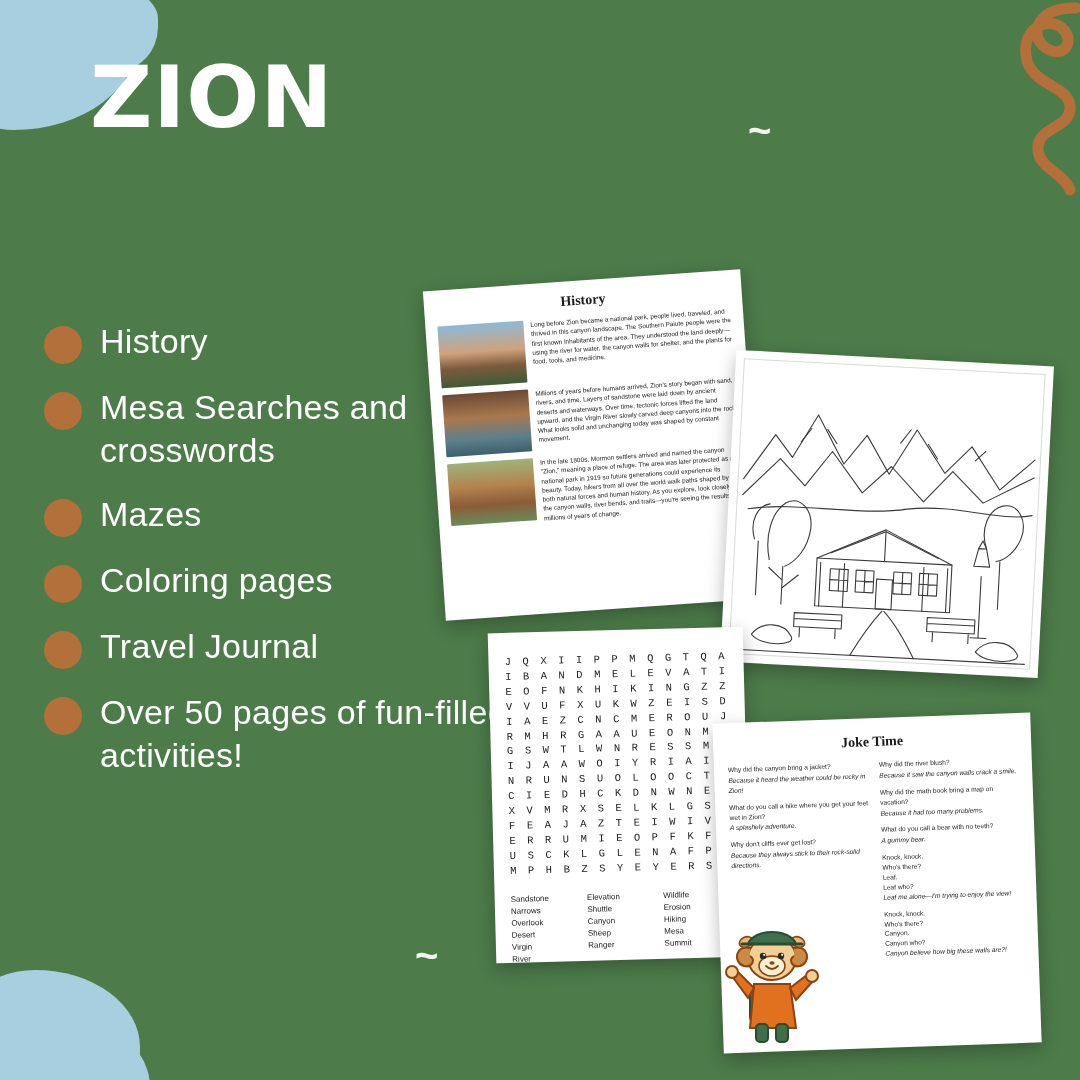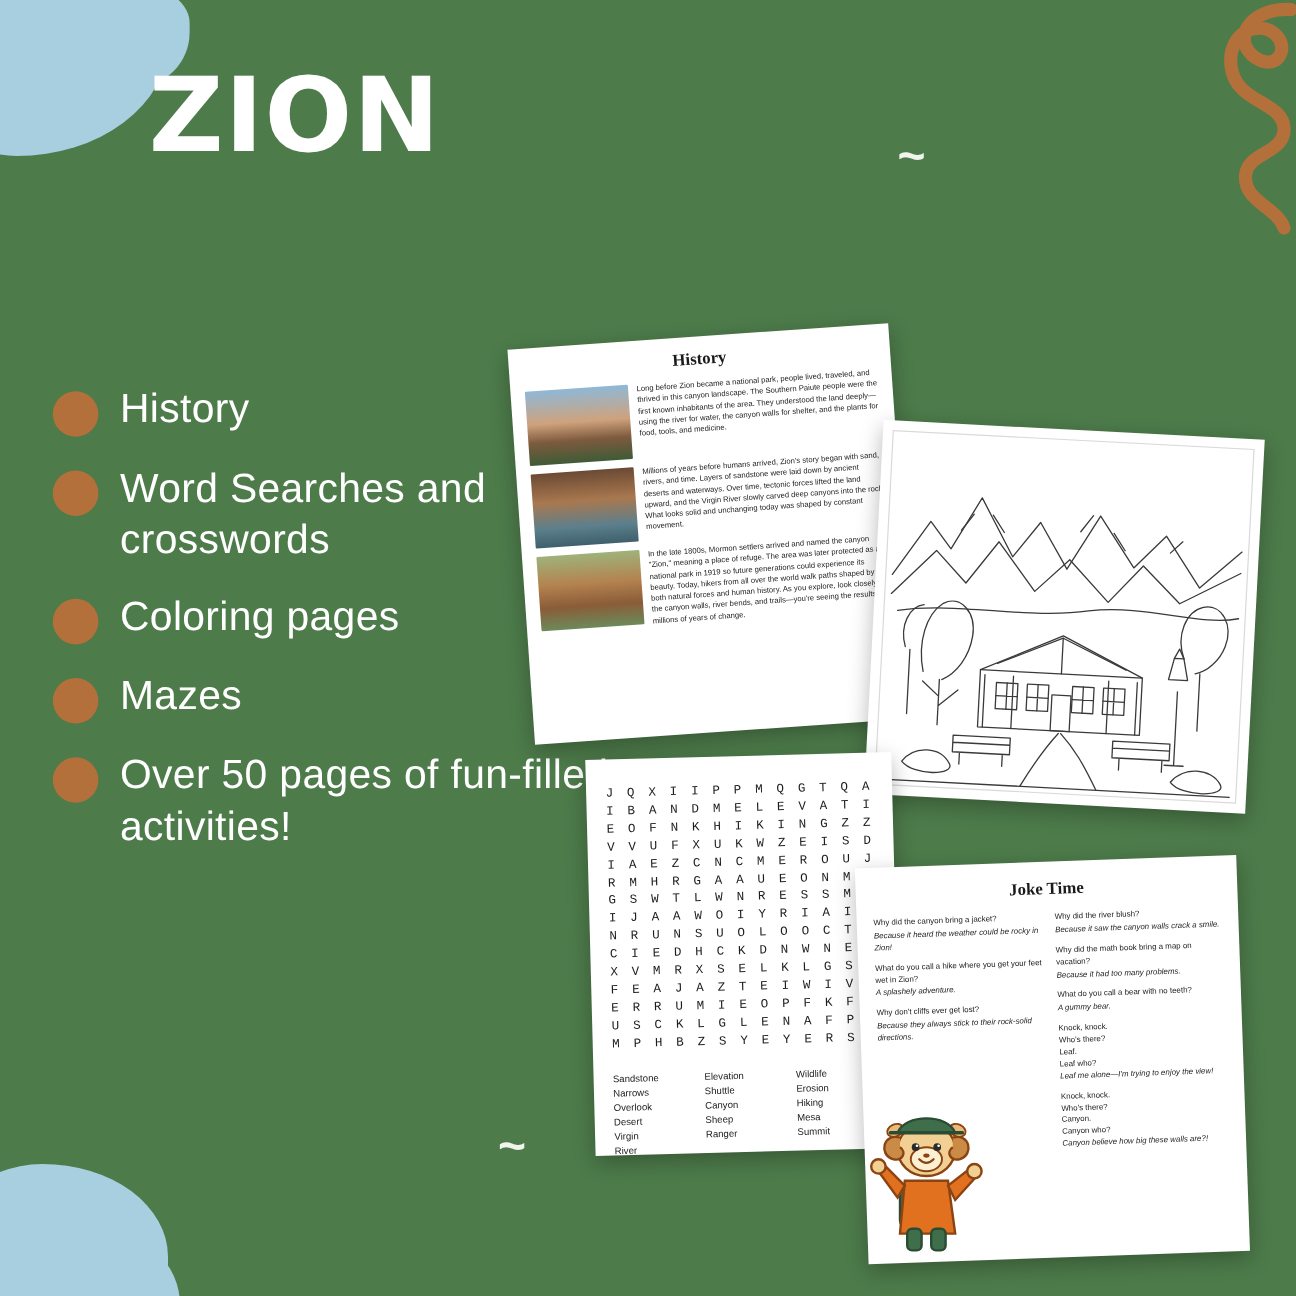--- a/index.html
+++ b/index.html
@@ -82,21 +82,21 @@
     left: 90px;
     top: 52px;
     width: 640px;
     color: #ffffff;
     font-family: "DejaVu Sans", sans-serif;
     font-weight: bold;
     font-size: 86px;
     line-height: 1.05;
     letter-spacing: 1px;
   }
-  .headline .line1 { display: block; margin-left: 34px; }
+  .headline .line1 { display: block; }
   .headline .line2 { display: block; }
 
   
   .bullets {
     position: absolute;
     left: 44px;
     top: 320px;
     width: 470px;
   }
   .bullet-row {
@@ -285,29 +285,33 @@
     <span class="line1">ZION</span>
   </div>
 
   <div class="bullets">
     <div class="bullet-row">
       <div class="bullet-dot"></div>
       <div class="bullet-text">History</div>
     </div>
     <div class="bullet-row">
       <div class="bullet-dot"></div>
-      <div class="bullet-text">Word Searches and crosswords</div>
+      <div class="bullet-text">Mesa Searches and crosswords</div>
+    </div>
+    <div class="bullet-row">
+      <div class="bullet-dot"></div>
+      <div class="bullet-text">Mazes</div>
     </div>
     <div class="bullet-row">
       <div class="bullet-dot"></div>
       <div class="bullet-text">Coloring pages</div>
     </div>
     <div class="bullet-row">
       <div class="bullet-dot"></div>
-      <div class="bullet-text">Mazes</div>
+      <div class="bullet-text">Travel Journal</div>
     </div>
     <div class="bullet-row">
       <div class="bullet-dot"></div>
       <div class="bullet-text">Over 50 pages of fun-filled activities!</div>
     </div>
   </div>
 
   <div class="sheet sheet-history">
     <div class="hist-title">History</div>
 

